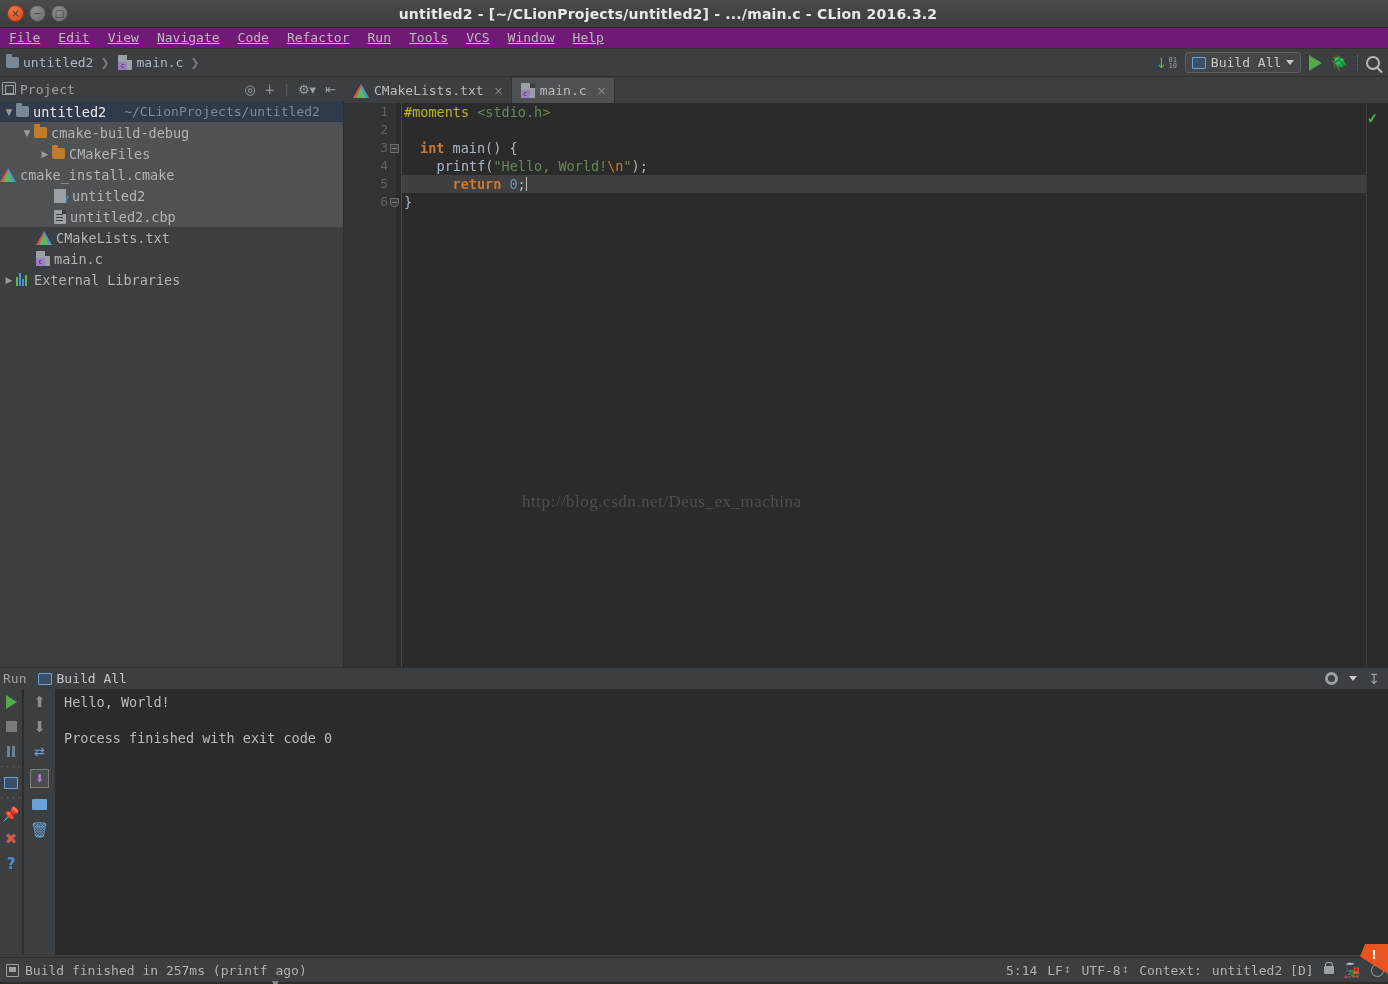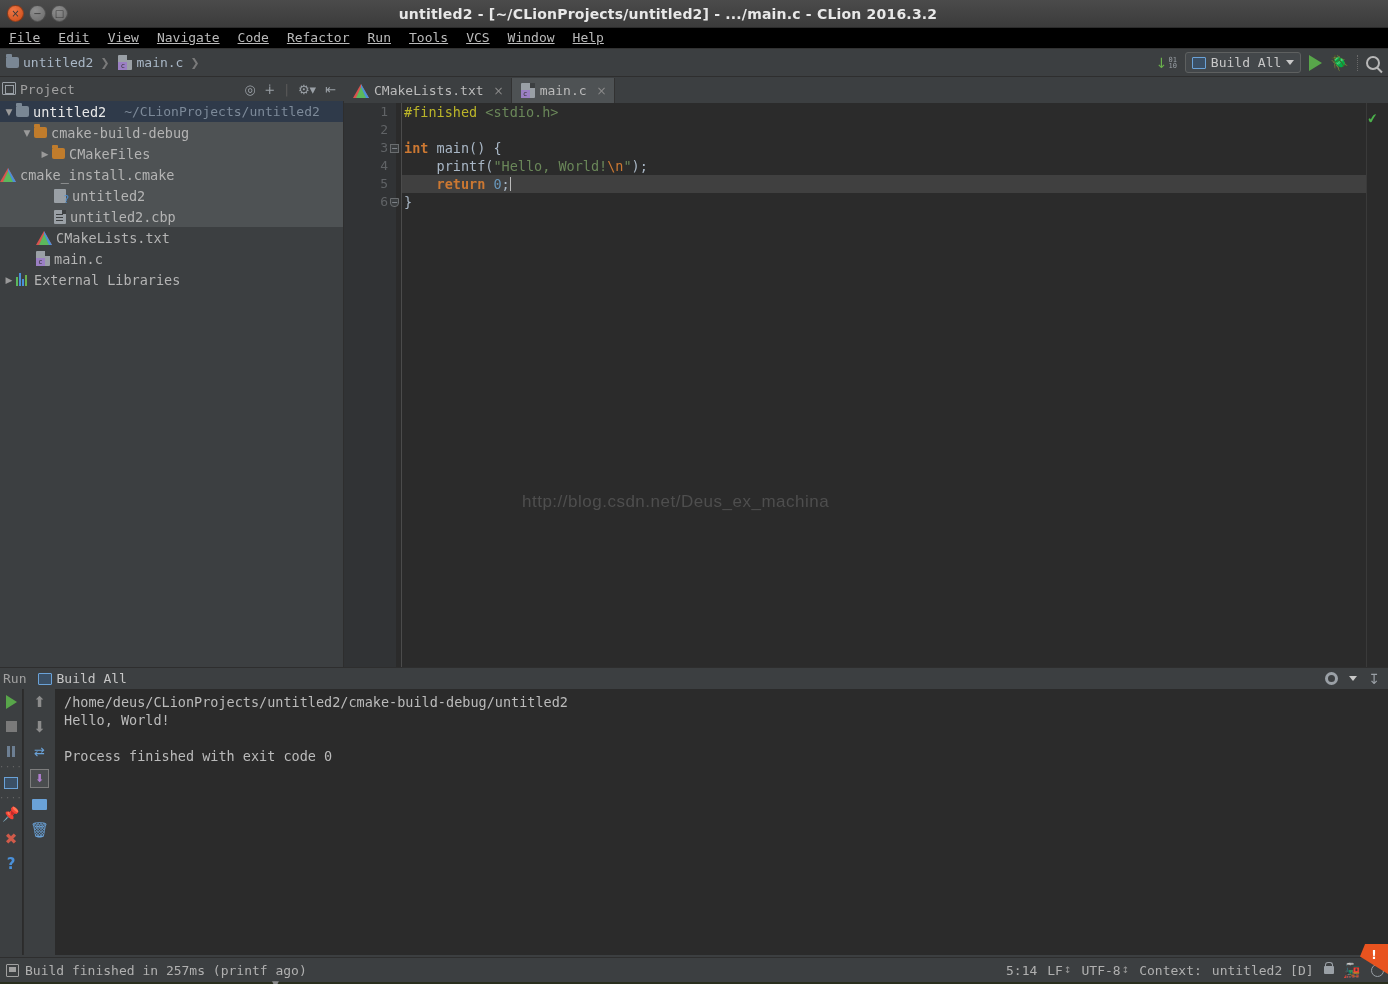--- a/index.html
+++ b/index.html
@@ -29,21 +29,21 @@
            width:100%; text-align:center; font-family:"DejaVu Sans",sans-serif; }
   .wintitle {
     flex: 1; text-align: center; color: #e8e8e8;
     font-family: "DejaVu Sans", sans-serif; font-size: 14px; font-weight: bold;
     margin-right: 120px; letter-spacing: .2px;
   }
 
   
   .menubar {
     position: absolute; left: 0; top: 28px; width: 1388px; height: 21px;
-    background: #000000; display: flex; align-items: center;
+    background: #701a75; display: flex; align-items: center;
     border-bottom: 1px solid #323232;
   }
   .menuitem {
     color: #bbbbbb; font-size: 13px; padding: 0 9px; line-height: 20px;
     font-family: "DejaVu Sans Mono", monospace; cursor: default; white-space: nowrap;
   }
   .menuitem u { text-decoration: underline; }
 
   
   .navbar {
@@ -181,30 +181,30 @@
   .foldmark { position:absolute; width:9px; height:9px; border:1px solid #6a6d6f;
               background:#3a3d3f; color:#9aa0a6; font-size:8px; line-height:7px;
               text-align:center; font-family:"DejaVu Sans",sans-serif; }
   .gutline { position:absolute; left:57px; top:0; width:1px; height:100%; background:#4b4b4b; }
   .code { position:absolute; left:58px; top:0; right:0; height:100%; }
   .cl { height:18px; line-height:18px; font-size:13.5px; padding-left:2px; white-space:pre;
         font-family:"DejaVu Sans Mono",monospace; }
   .cl.cur { background:#404040; }
   .k-pre { color:#bbb529; }
   .k-hdr { color:#6a8759; }
-  .k-kw  { color:#cc7832; font-weight:bold; }
+  .k-kw  { color:#cc7832; font-weight:bold;margin-left:16px; }
   .k-fn  { color:#a9b7c6; }
   .k-pun { color:#a9b7c6; }
   .k-str { color:#6a8759; }
   .k-esc { color:#cc7832; }
   .k-num { color:#6897bb; }
   .caret { display:inline-block; width:1px; height:14px; background:#bbbbbb;
            vertical-align:-2px; }
   .watermark { position:absolute; left:178px; top:389px; color:#4e4e4e; font-size:17px;
-               font-family:Liberation Sans, sans-serif; letter-spacing:.5px; }
+               font-family:Liberation Serif, serif; letter-spacing:.5px; }
   .check-ok { position:absolute; right:10px; top:8px; color:#4bb04b; font-size:13px;
               font-family:"DejaVu Sans",sans-serif; transform:rotate(-8deg); }
   .editor-rail { position:absolute; right:0; top:0; width:22px; height:100%; background:#2b2b2b;
                  border-left:1px solid #3a3a3a; }
 
   
   .runheader {
     position:absolute; left:0; top:667px; width:1388px; height:22px;
     background:#3c3f41; display:flex; align-items:center;
     border-top:1px solid #2e2e2e;
@@ -430,21 +430,21 @@
     <div class="ln">5</div>
     <div class="ln">6</div>
   </div>
   <div class="folds">
     <div class="foldmark" style="top:41px;">−</div>
     <div class="foldmark" style="top:95px;border-radius:0 0 4px 4px;">−</div>
   </div>
   <div class="gutline"></div>
 
   <div class="code">
-    <div class="cl"><span class="k-pre">#finished </span><span class="k-hdr">&lt;stdio.h&gt;</span></div>
+    <div class="cl"><span class="k-pre">#moments </span><span class="k-hdr">&lt;stdio.h&gt;</span></div>
     <div class="cl">&nbsp;</div>
     <div class="cl"><span class="k-kw">int</span><span class="k-fn"> main() {</span></div>
     <div class="cl"><span class="k-fn">    printf(</span><span class="k-str">"Hello, World!</span><span class="k-esc">\n</span><span class="k-str">"</span><span class="k-pun">);</span></div>
     <div class="cl cur"><span class="k-kw">    return</span><span class="k-fn"> </span><span class="k-num">0</span><span class="k-pun">;</span><span class="caret"></span></div>
     <div class="cl"><span class="k-fn">}</span></div>
   </div>
 
   <div class="watermark">http://blog.csdn.net/Deus_ex_machina</div>
   <div class="editor-rail"></div>
   <div class="check-ok">✔</div>
@@ -509,21 +509,20 @@
     </div>
     <div class="rtbtn">
       <span style="width:15px;height:11px;background:#6aa2d8;border-radius:1px;"></span>
     </div>
     <div class="rtbtn">
       <span style="color:#6aa2d8;font-size:15px;font-family:'DejaVu Sans',sans-serif;">🗑</span>
     </div>
   </div>
 
   <div class="runout">
-    <div class="ol">/home/deus/CLionProjects/untitled2/cmake-build-debug/untitled2</div>
     <div class="ol">Hello, World!</div>
     <div class="ol">&nbsp;</div>
     <div class="ol">Process finished with exit code 0</div>
   </div>
 </div>
 
 <div class="statusbar">
   <div class="sb-left">
     <span class="sb-ico"></span>
     <span>Build finished in 257ms (printf ago)</span>

